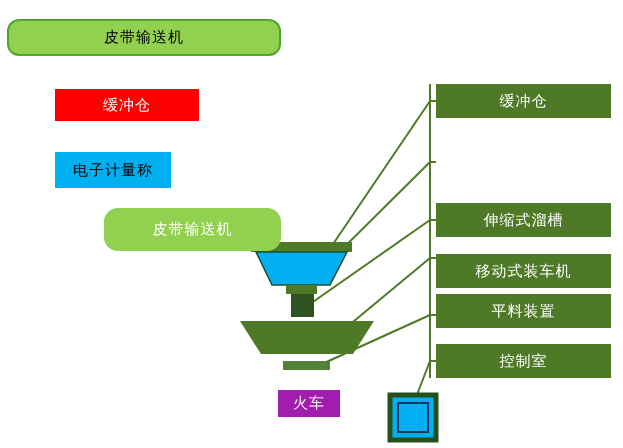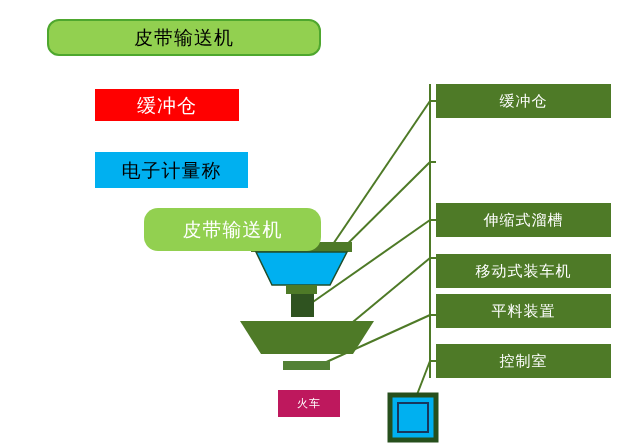--- a/index.html
+++ b/index.html
@@ -6,58 +6,57 @@
   #canvas{
     position:relative;
     width:623px;height:448px;
     background:#ffffff;
     font-family:"DejaVu Sans","Liberation Sans",sans-serif;
     overflow:hidden;
   }
   .box{
     position:absolute;
     display:flex;align-items:center;justify-content:center;
-    font-size:19px;line-height:1;box-sizing:border-box;
+    font-size:15px;line-height:1;box-sizing:border-box;
     letter-spacing:1px;
-    margin-left:40px;
   }
   .box-conveyor-top{
     left:7px;top:19px;width:274px;height:37px;
     background:#92D050;border:2px solid #4EA72E;border-radius:12px;
     color:#000000;
   }
   .box-buffer-red{
     left:55px;top:89px;width:144px;height:32px;
     background:#FF0000;color:#ffffff;
   }
   .box-scale-blue{
-    left:55px;top:152px;width:153px;height:36px;
+    left:55px;top:152px;width:116px;height:36px;
     background:#00B0F0;color:#000000;
   }
   .box-conveyor-mid{
     left:104px;top:208px;width:177px;height:43px;
     background:#92D050;border-radius:14px;color:#ffffff;
   }
   .rlabel{
     position:absolute;left:436px;width:175px;height:34px;
     background:#4E7A27;color:#ffffff;
     display:flex;align-items:center;justify-content:center;
     font-size:15px;letter-spacing:1px;
   }
   .rl0{top:84px;}
   .rl1{top:145px;}
   .rl2{top:203px;text-align:right;}
   .rl3{top:254px;}
   .rl4{top:294px;}
   .rl5{top:344px;}
   .train-label{
     position:absolute;left:278px;top:390px;width:62px;height:27px;
-    background:#be185d;color:#ffffff;
+    background:#a21caf;color:#ffffff;
     display:flex;align-items:center;justify-content:center;
-    font-size:11px;letter-spacing:1px;
+    font-size:15px;letter-spacing:1px;
   }
   svg{position:absolute;left:0;top:0;}
 </style>
 </head>
 <body>
 
 <div id="canvas">
 
   <svg width="623" height="448" viewBox="0 0 623 448">
 

